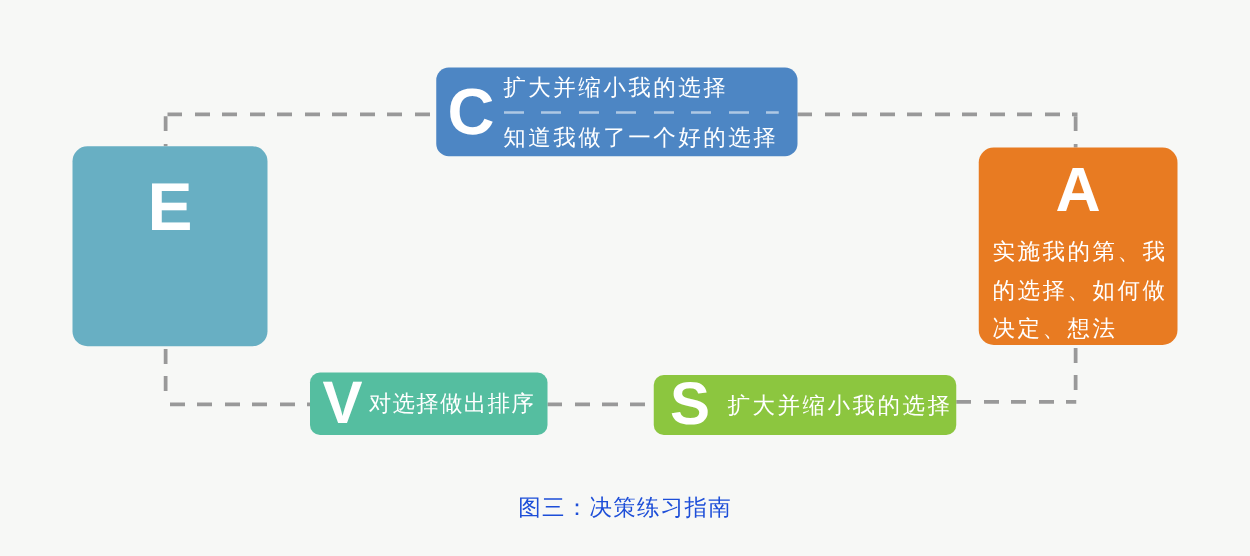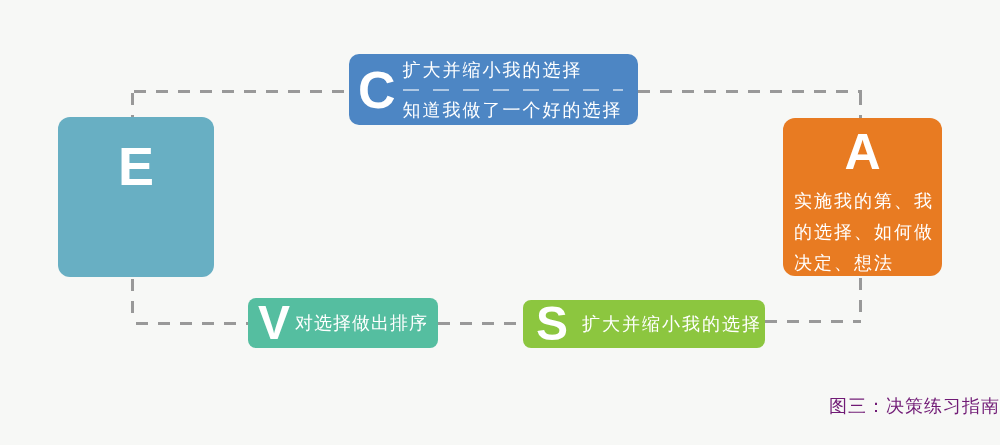--- a/index.html
+++ b/index.html
@@ -86,24 +86,24 @@
   .conn-tr-v { left: 859px; top: 93px;  height: 25px; }
   .conn-l-v  { left: 131px; top: 279px; height: 44px; }
   .conn-bl-h { left: 136px; top: 322px; width: 112px; }
   .conn-bm-h { left: 438px; top: 322px; width: 85px;  }
   .conn-br-h { left: 765px; top: 320px; width: 96px;  }
   .conn-r-v  { left: 859px; top: 278px; height: 43px; }
   
   .caption {
     position: absolute;
     left: 0; right: 0; top: 394px;
-    text-align: right;
+    text-align: center;
     font-size: 18px;
     letter-spacing: 1px;
-    color: #701a75;
+    color: #1d4ed8;
   }
 </style>
 </head>
 <body>
 
 <div class="canvas" style="background: rgb(247, 248, 246);">
 
   <div class="dash-h conn-tl-h"></div>
   <div class="dash-v conn-tl-v"></div>
   <div class="dash-h conn-tr-h"></div>

